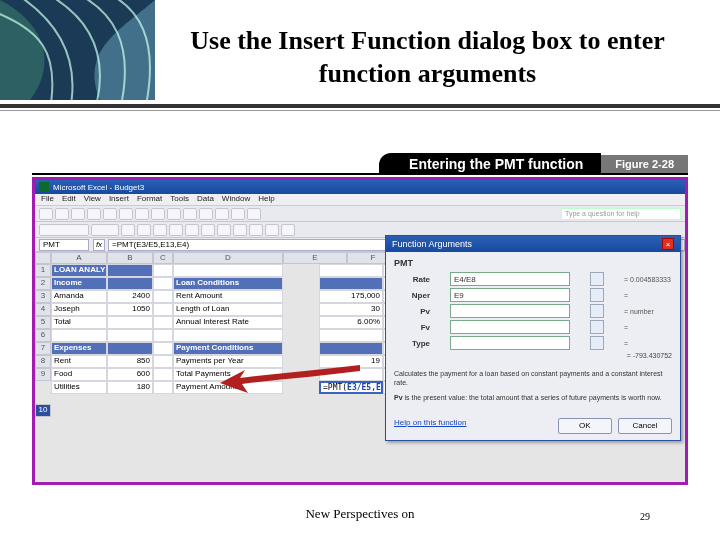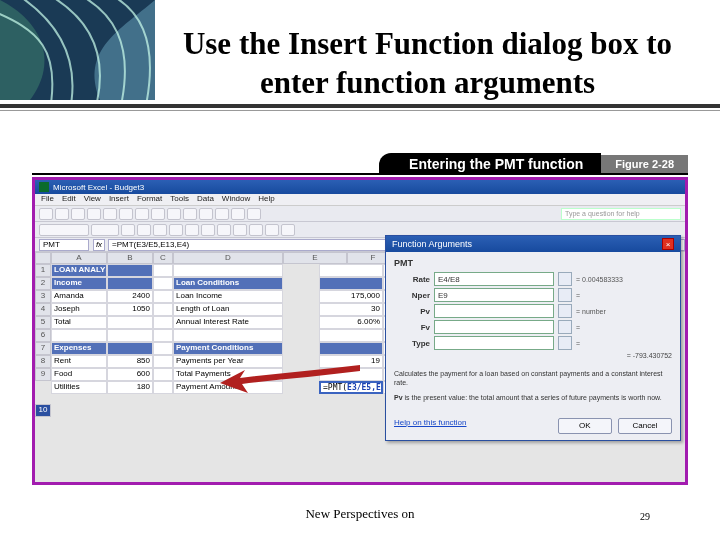--- a/index.html
+++ b/index.html
@@ -1,21 +1,21 @@
 <!DOCTYPE html>
 <html><head>
 <meta charset="utf-8">
 <style>
   * { box-sizing: border-box; margin: 0; padding: 0; }
   html, body { width: 720px; height: 540px; font-family: Arial, sans-serif; background: #fff; }
   .slide { position: relative; width: 720px; height: 540px; }
   .header { position: relative; height: 120px; }
   .header-img { position: absolute; left: 0; top: 0; width: 155px; height: 100px; overflow: hidden; }
   .header-img svg { width: 100%; height: 100%; }
-  .title { font-family: "Times New Roman", serif; font-weight: bold; font-size: 31px; text-align: center; padding: 25px 30px 0 165px; line-height: 1.25; }
+  .title { font-family: "Times New Roman", serif; font-weight: bold; font-size: 26px; text-align: center; padding: 25px 30px 0 165px; line-height: 1.25; }
   .rule1 { position: absolute; top: 104px; left: 0; right: 0; height: 4px; background: #333; }
   .rule2 { position: absolute; top: 110px; left: 0; right: 0; height: 1px; background: #999; }
 
   .content { position: absolute; top: 155px; left: 32px; width: 656px; }
   .fig-caption { display: flex; justify-content: flex-end; align-items: center; height: 20px; margin-bottom: 2px; border-bottom: 2px solid #000; }
   .fig-caption .t1 { background: #000; color: #fff; font-size: 14px; padding: 3px 18px 3px 30px; font-weight: bold; border-radius: 12px 0 0 0; }
   .fig-caption .t2 { background: #777; color: #fff; font-size: 11px; padding: 3px 14px; font-weight: bold; }
 
   .shot { border: 3px solid #a21caf; background: #e5e5e5; height: 308px; position: relative; overflow: hidden; font-size: 8px; }
   .excel-title { background: linear-gradient(#2b5fb4,#174a9e); color:#fff; height:14px; display:flex; align-items:center; padding:0 4px; }
@@ -46,21 +46,21 @@
   .cell.editing { border:2px solid #3a63c0; height:13px; font-family:monospace; color:#000; text-align:left; }
   .cell.editing .fn{color:#000;} .cell.editing .ar{color:#1a3fb0;font-weight:bold;}
   .arrow { position:absolute; left:185px; top:185px; width:140px; height:30px; }
   .arrow svg { width:100%; height:100%; }
 
   .dlg { position:absolute; right:4px; top:55px; width:296px; height:206px; border:1px solid #2a4fa0; background:#edeef3; box-shadow:2px 2px 3px rgba(0,0,0,.3); display:flex; flex-direction:column; }
   .dlg-title { background:linear-gradient(#2b5fb4,#174a9e); color:#fff; height:16px; display:flex; align-items:center; padding:0 6px; font-size:9px; }
   .dlg-title .x { margin-left:auto; width:12px;height:12px;background:#e03020;color:#fff;display:flex;align-items:center;justify-content:center;font-size:8px;border:1px solid #a00; }
   .dlg-body { padding:6px 8px 4px; font-size:8px; color:#333; }
   .fn-name { font-weight:bold; font-size:9px; margin-bottom:4px; }
-  .argrow { display:flex; align-items:center; margin:2px 0; gap:4px; }
+  .argrow { display:flex; align-items:center; margin:2px 0; gap:20px; }
   .arglabel { width:36px; text-align:right; font-weight:bold; }
   .arginput { width:120px; height:14px; border:1px solid #7a8; background:#fff; padding:0 3px; display:flex; align-items:center; }
   .argbtn { width:14px; height:14px; border:1px solid #9ab; background:#e8ecf6; }
   .argeval { flex:1; color:#555; font-size:7px; white-space:nowrap; overflow:hidden; }
   .dlg-desc { margin-top:10px; font-size:7px; color:#333; line-height:1.3; }
   .dlg-desc .b { font-weight:bold; }
   .dlg-foot { margin-top:auto; padding:4px 8px 6px; font-size:8px; }
   .dlg-foot .res { margin-bottom:4px; }
   .dlg-foot .link { color:#1747c8; text-decoration:underline; }
   .dlg-foot .btns { float:right; }
@@ -191,21 +191,21 @@
                 <div class="cell b hdr"></div>
                 <div class="cell c"></div>
                 <div class="cell d hdr">Loan Conditions</div>
                 <div class="cell e hdr"></div>
                 <div class="cell f"></div>
               </div>
             <div class="row">
                 <div class="cell a">Amanda</div>
                 <div class="cell b">2400</div>
                 <div class="cell c"></div>
-                <div class="cell d">Loan Income</div>
+                <div class="cell d">Rent Amount</div>
                 <div class="cell e">175,000</div>
                 <div class="cell f"></div>
               </div>
             <div class="row">
                 <div class="cell a">Joseph</div>
                 <div class="cell b">1050</div>
                 <div class="cell c"></div>
                 <div class="cell d">Length of Loan</div>
                 <div class="cell e">30</div>
                 <div class="cell f"></div>

